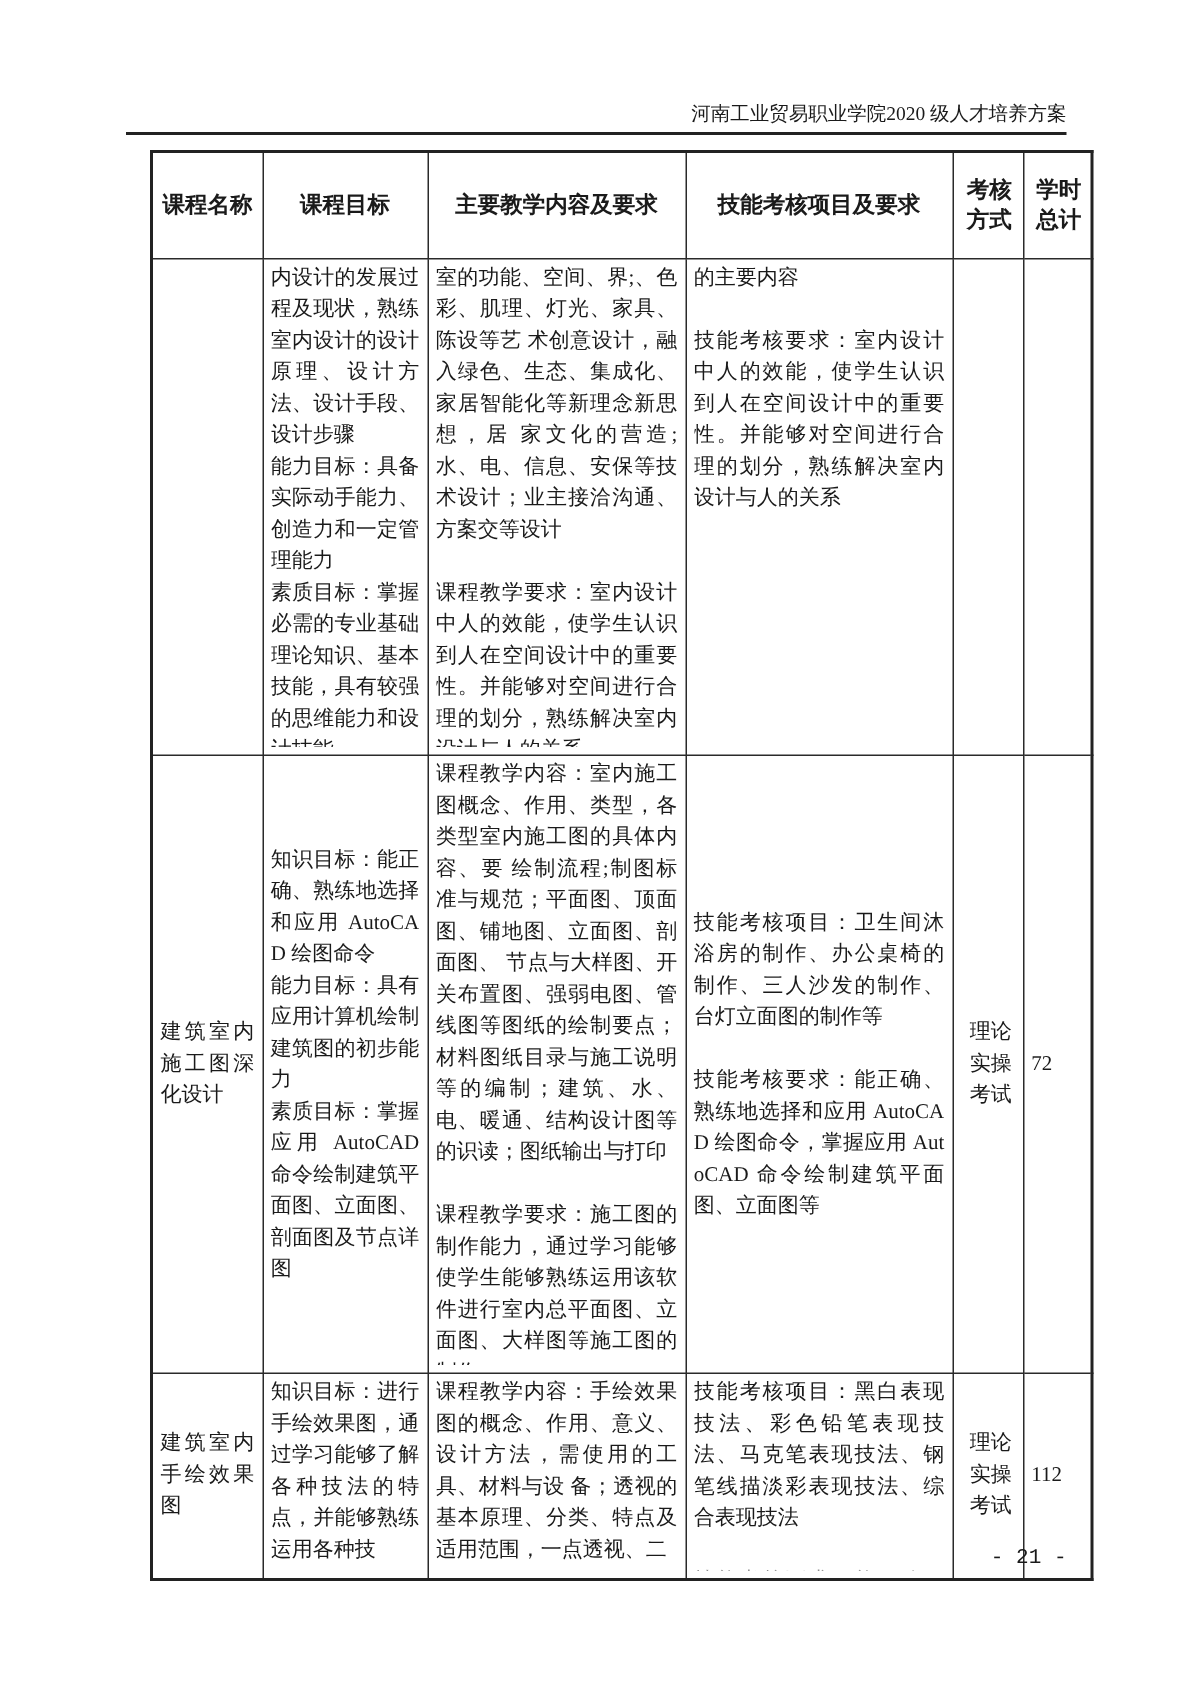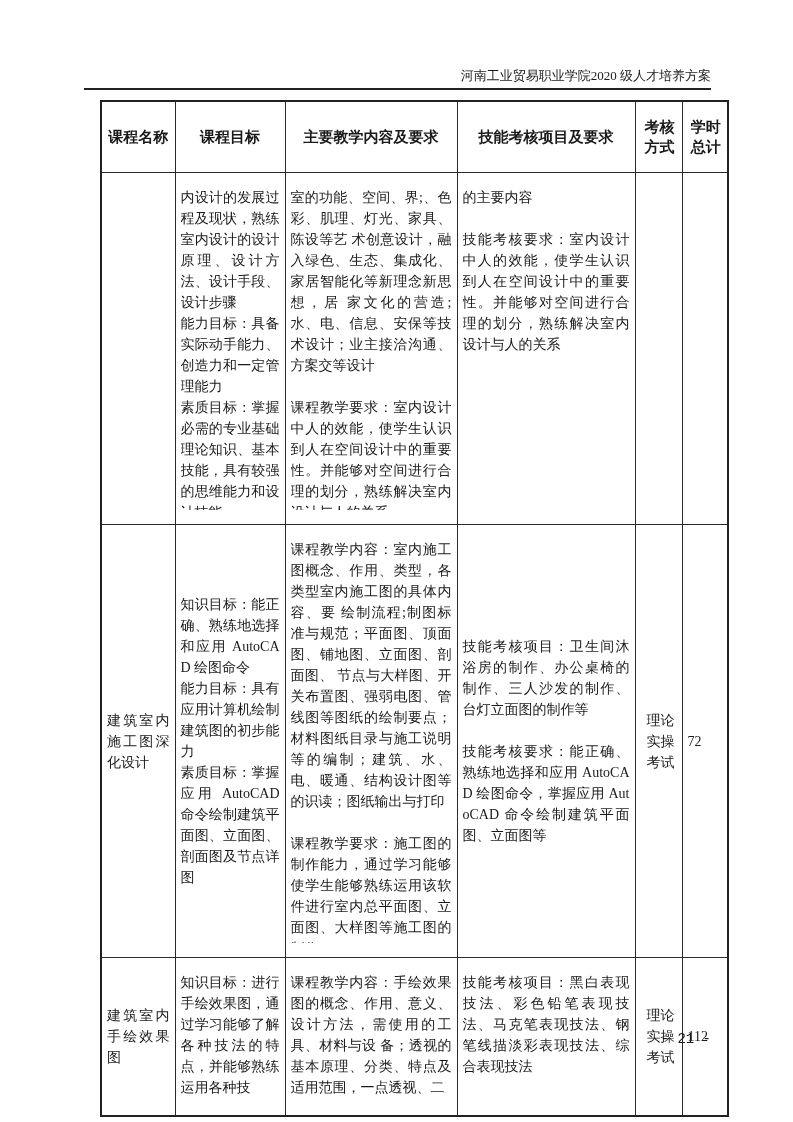--- a/index.html
+++ b/index.html
@@ -14,21 +14,21 @@
     font-size:13px;line-height:16px;
     border-bottom:2px solid #222;padding-bottom:4px;
   }
   table.curriculum{
     position:absolute;left:100px;top:100px;width:627px;
     border-collapse:collapse;table-layout:fixed;
     border:2px solid #222;
   }
   table.curriculum td,table.curriculum th{
     border:1px solid #2a2a2a;
-    padding:14px 5px;
+    padding:2px 5px;
     font-size:14px;line-height:21px;
     vertical-align:top;
     overflow:hidden;
   }
   table.curriculum th{
     font-weight:bold;font-size:15px;line-height:20px;
     text-align:center;vertical-align:middle;padding:2px;
   }
   .just{
     text-align:justify;text-align-last:left;

